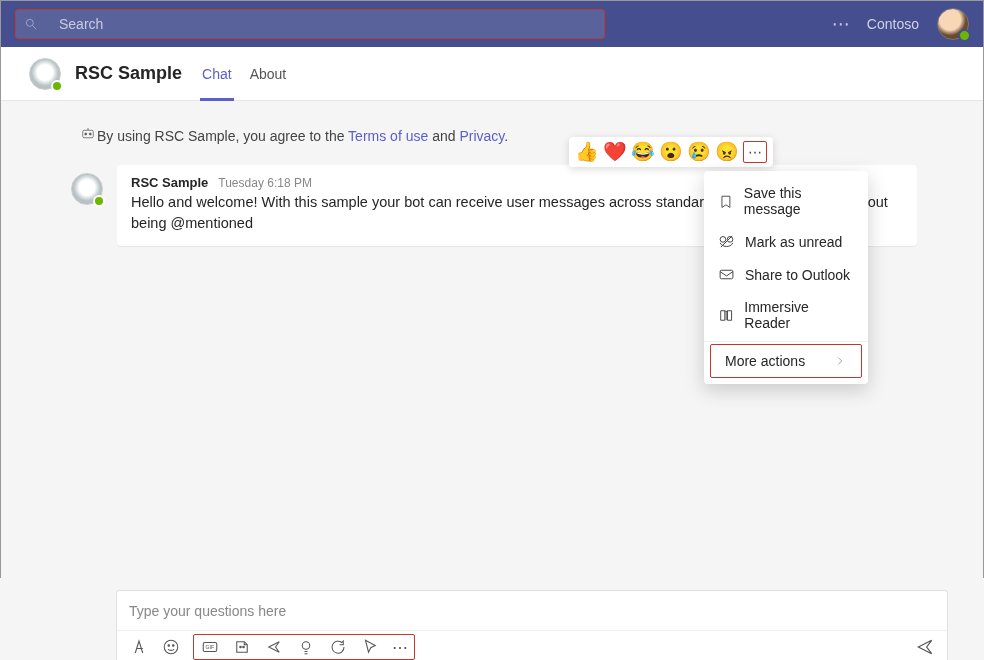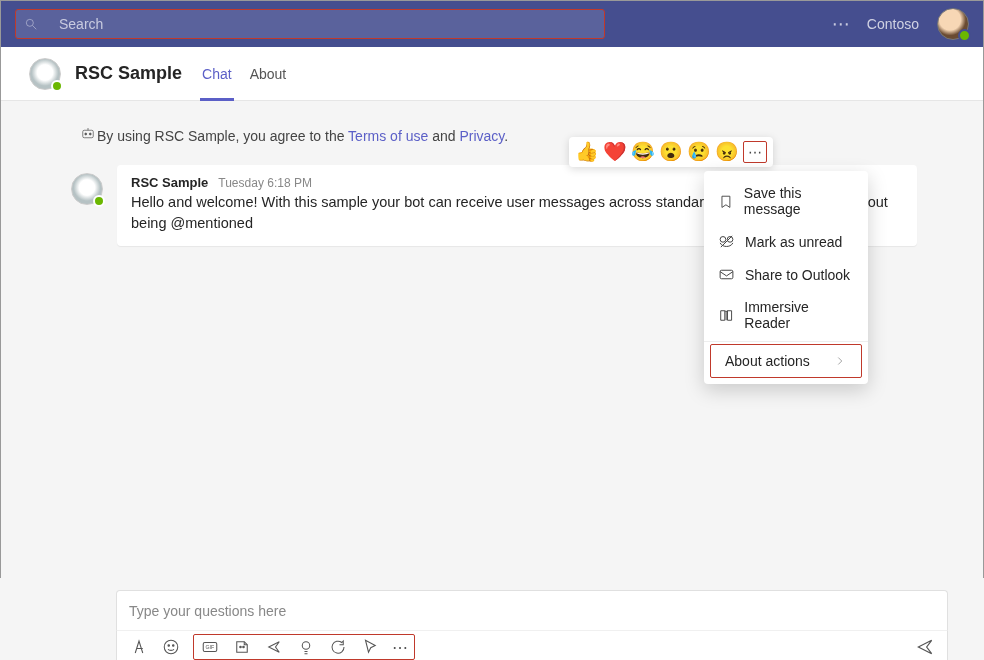--- a/index.html
+++ b/index.html
@@ -168,21 +168,21 @@
     </div>
     <div class="ctx-item">
       <svg viewBox="0 0 24 24">
           <path d="M4 5h6v14H4zM14 5h6v14h-6z"></path>
           <path d="M10 5c1 0 2 1 2 2v12M14 5c-1 0-2 1-2 2"></path>
         </svg>
       <span>Immersive Reader</span>
     </div>
     <div class="ctx-sep"></div>
     <div class="ctx-more">
-      <span>About actions</span>
+      <span>More actions</span>
       <svg viewBox="0 0 24 24">
           <path d="M9 6l6 6-6 6"></path>
         </svg>
     </div>
   </div>
 
 </div>
 
 <div class="compose">
   <div class="compose-box">

